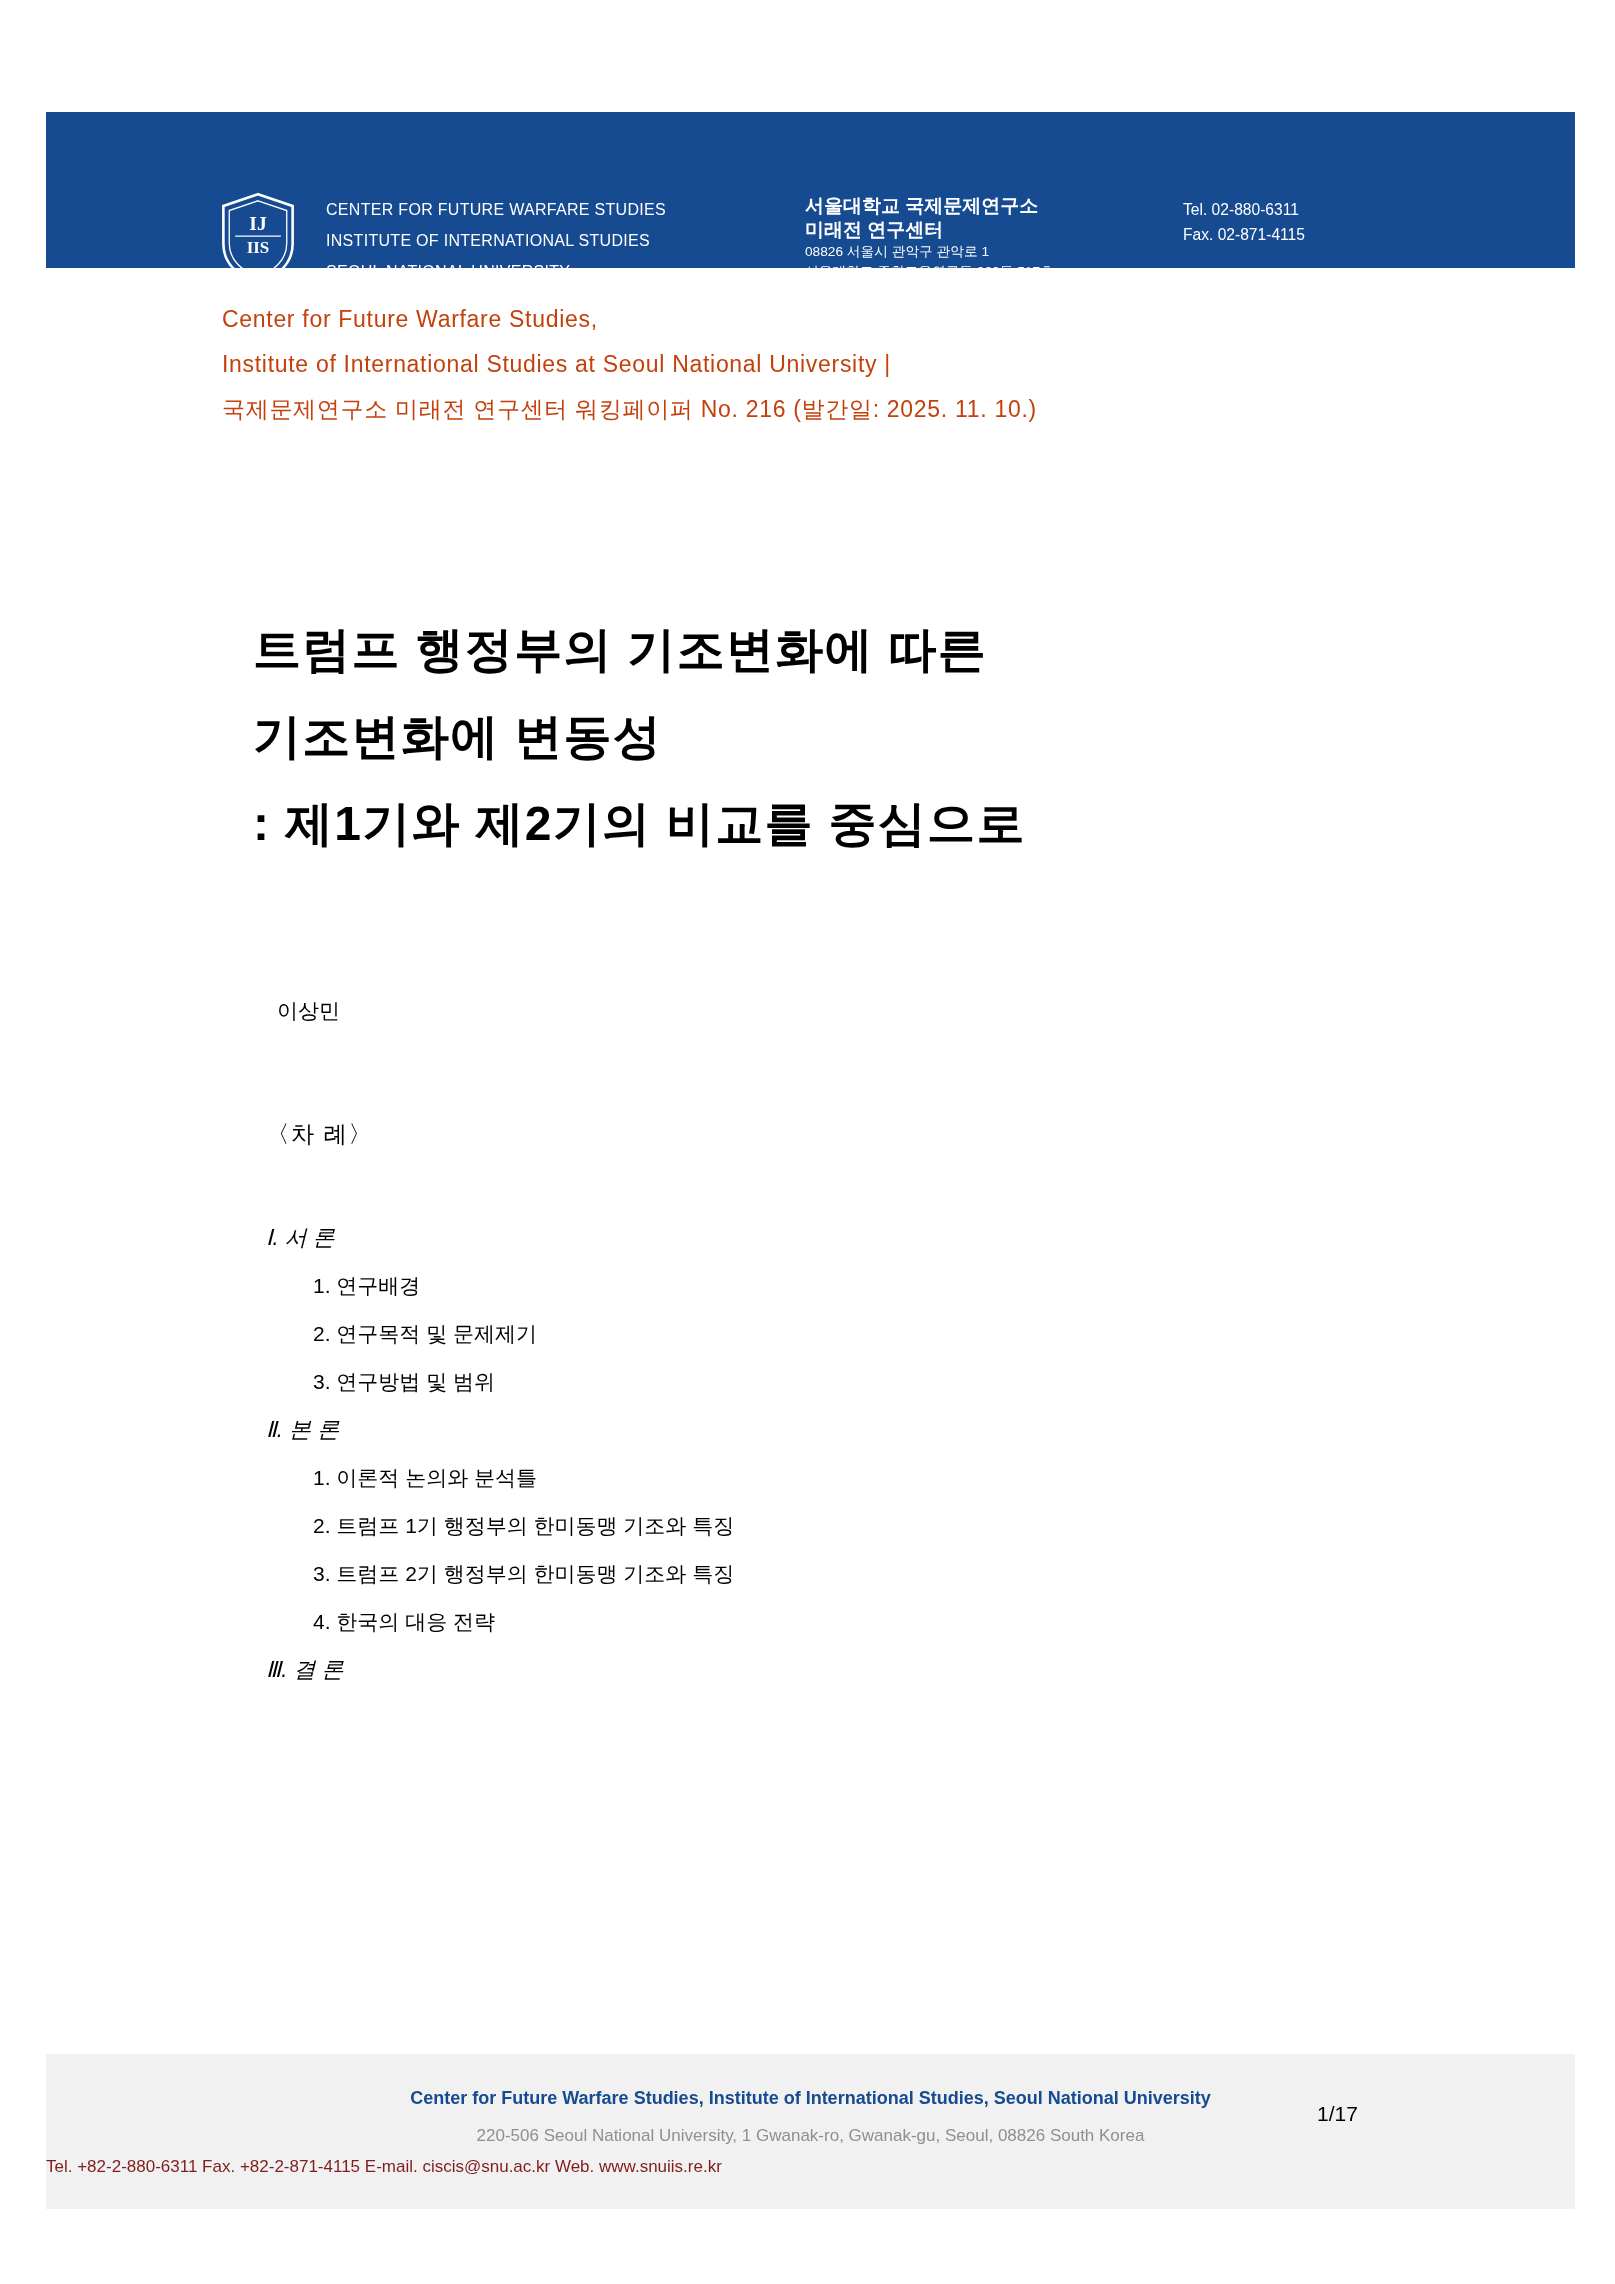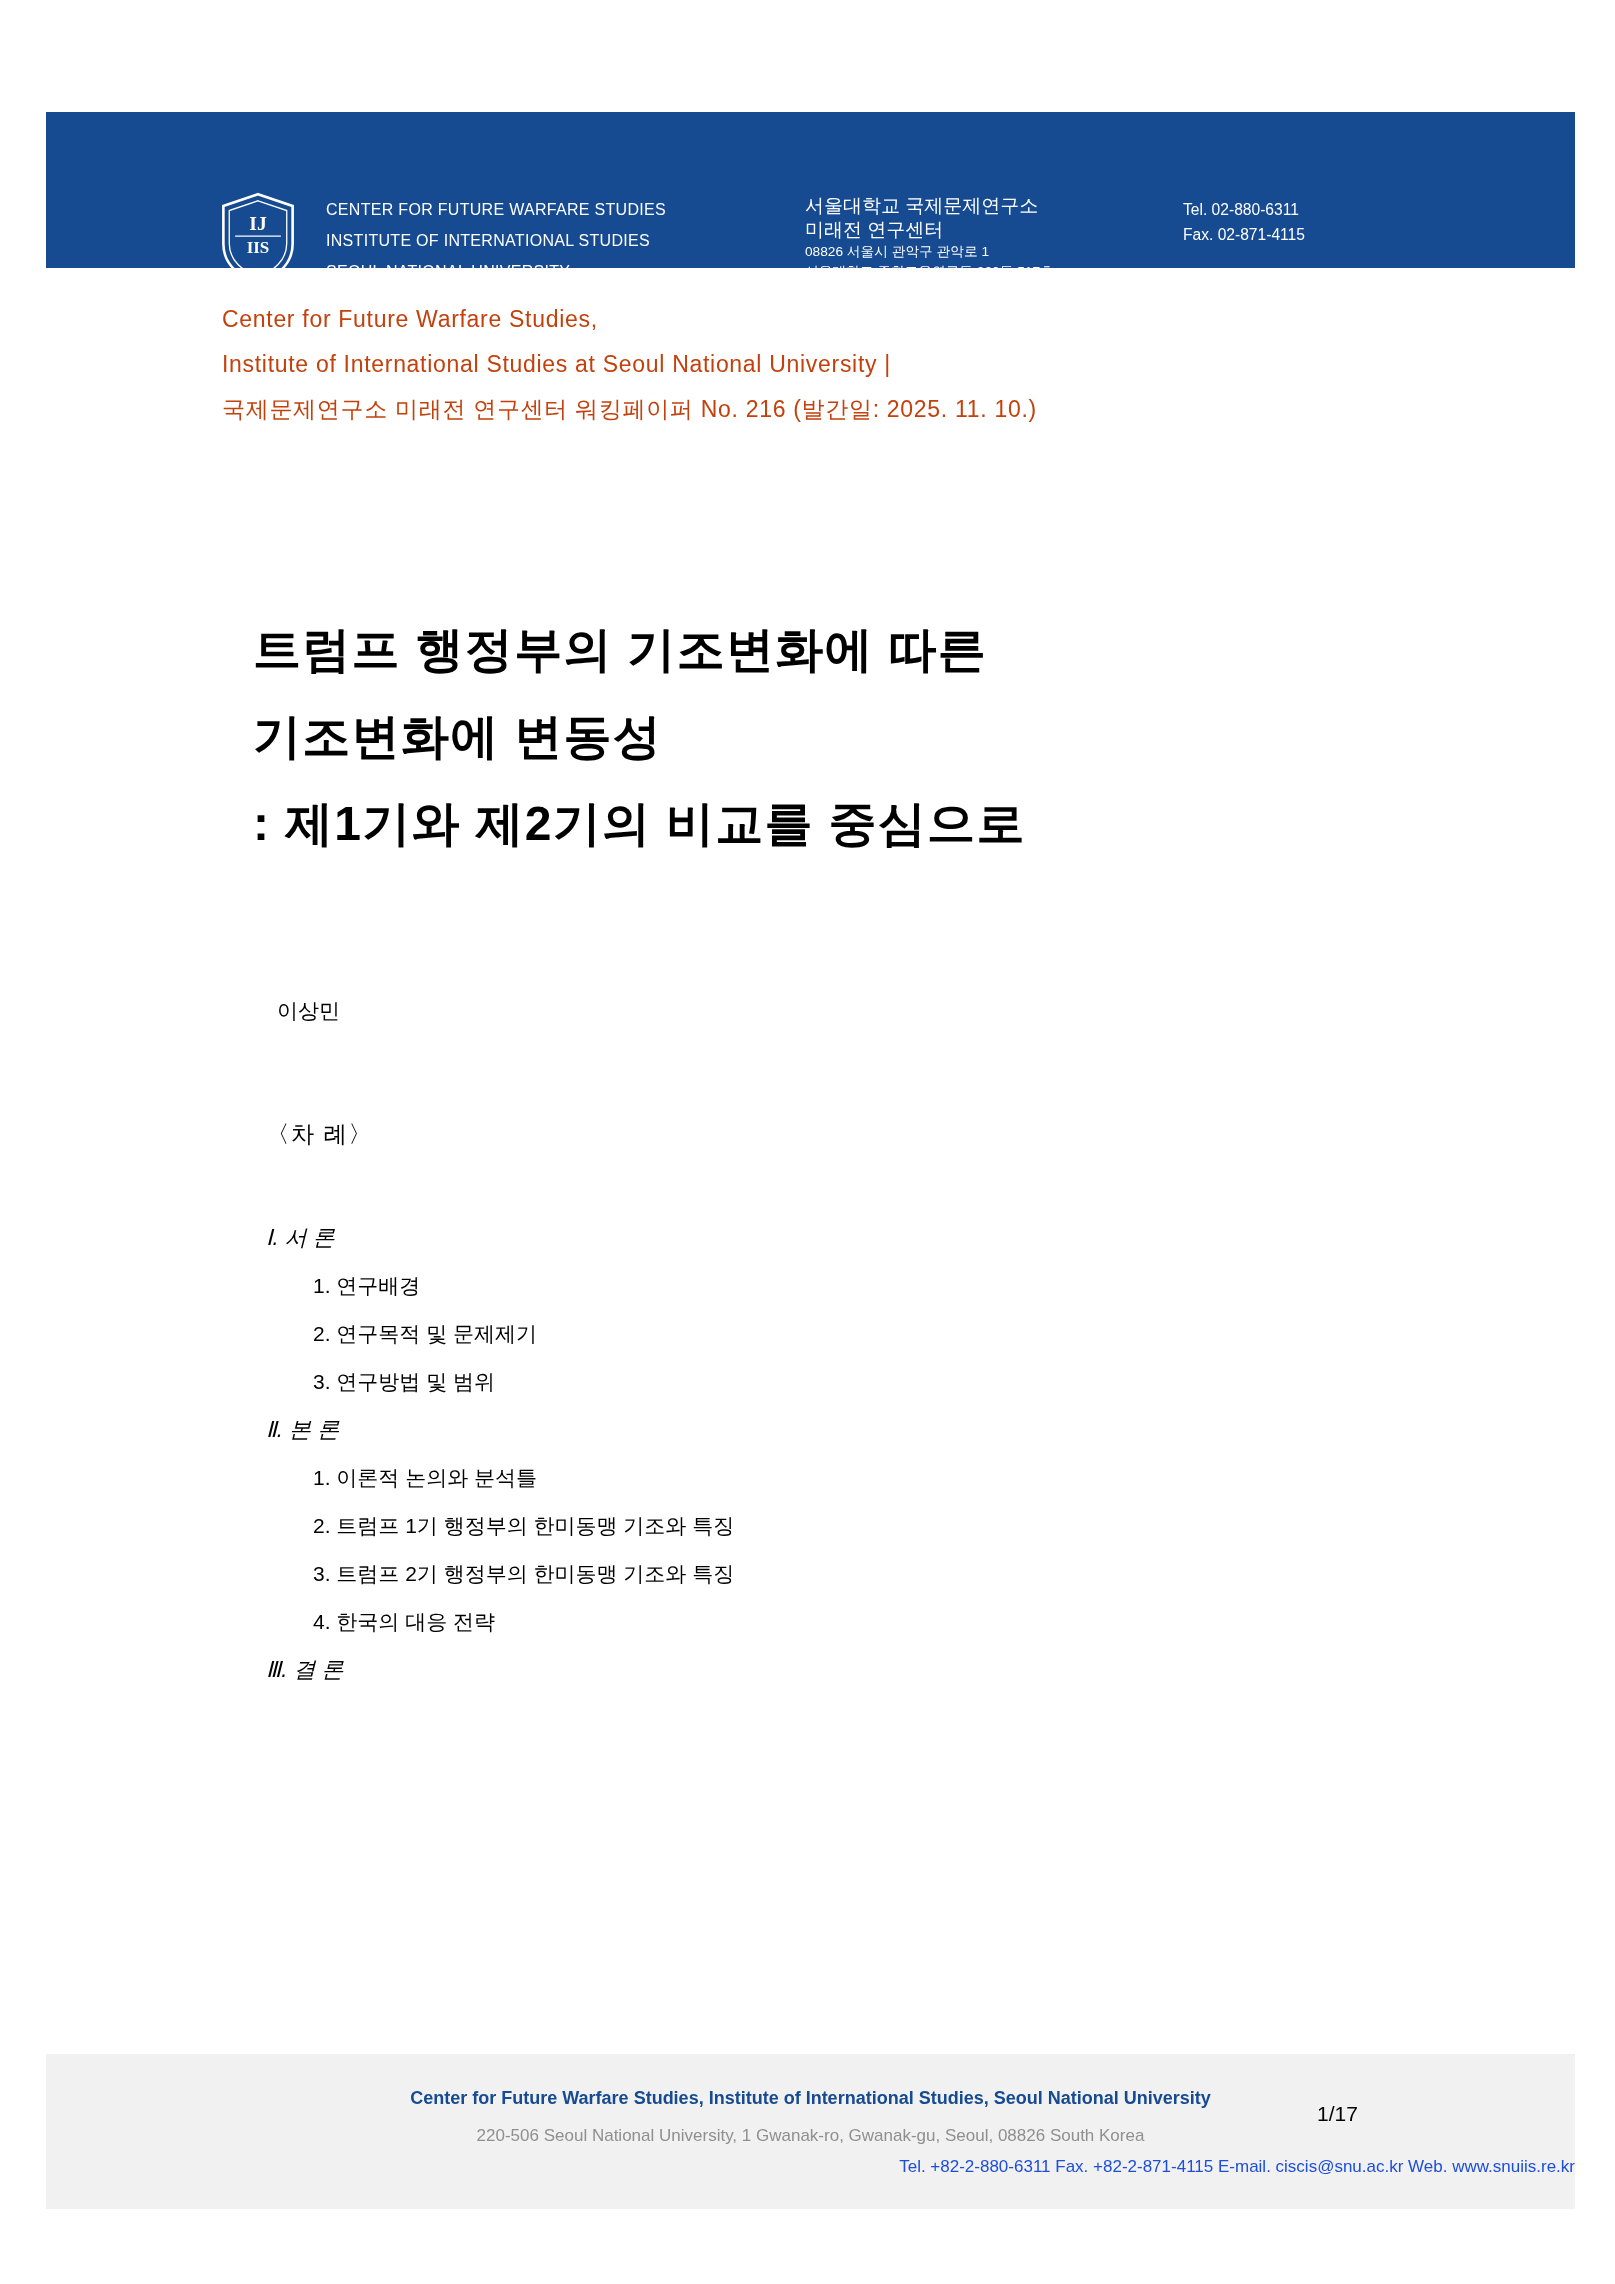--- a/index.html
+++ b/index.html
@@ -65,21 +65,21 @@
 
   .org-kr {
     position: absolute;
     left: 759px;
     top: 34px;
     color: #ffffff;
     white-space: nowrap;
   }
   .org-kr .kr-bold {
     font-size: 19px;
-    font-weight: normal;
+    font-weight: bold;
     line-height: 24px;
   }
   .org-kr .kr-small {
     font-size: 13.7px;
     line-height: 20px;
     font-weight: normal;
   }
 
   .contact {
     position: absolute;
@@ -173,23 +173,23 @@
     width: 100%;
     text-align: center;
     font-size: 17px;
     color: #8f8f8f;
   }
   .footer-line3 {
     position: absolute;
     left: 0;
     top: 103px;
     width: 100%;
-    text-align: right;
+    text-align: left;
     font-size: 17px;
-    color: #1d4ed8;
+    color: #7f1d1d;
   }
 
   .page-num {
     position: absolute;
     left: 1317px;
     top: 2102px;
     font-size: 21px;
     color: #000000;
   }
 </style>

